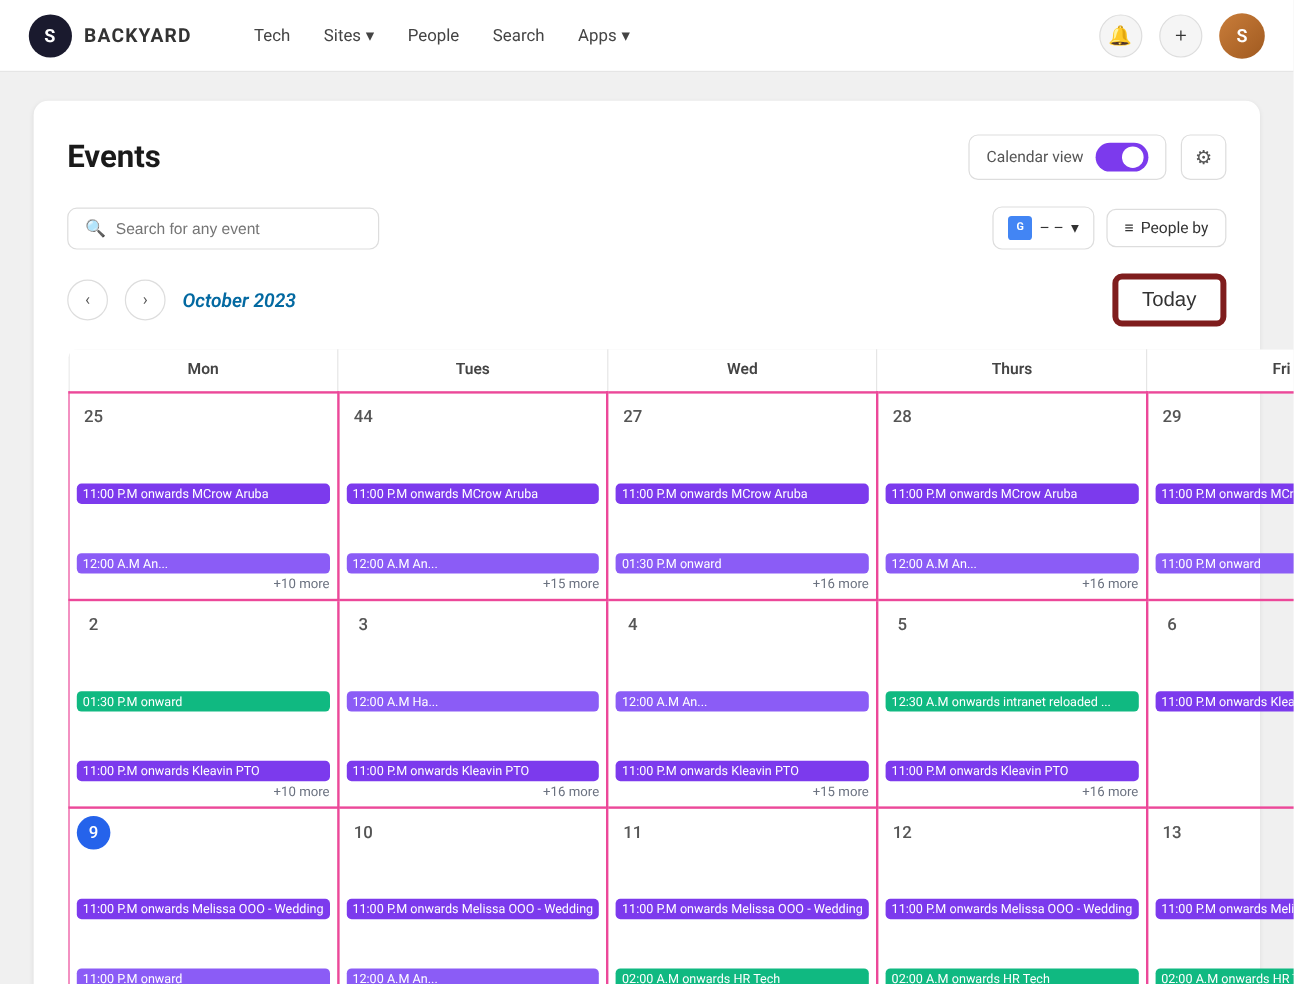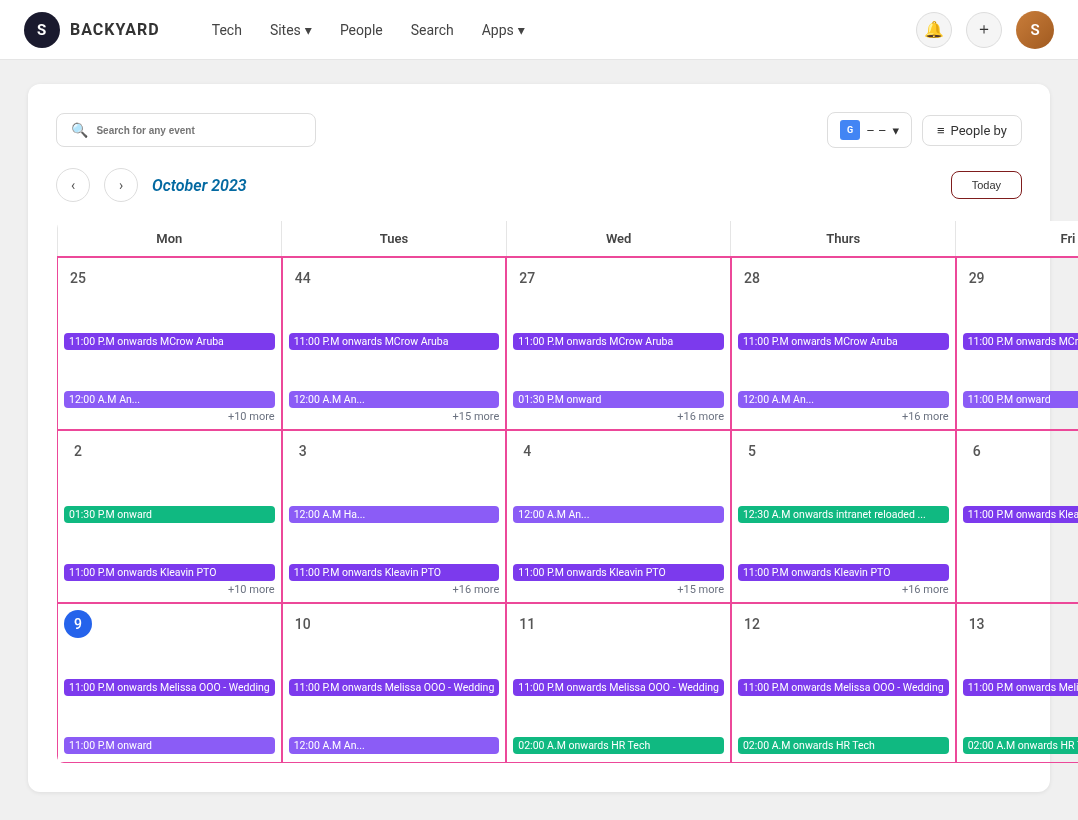--- a/index.html
+++ b/index.html
@@ -91,21 +91,21 @@
     }
 
     
     .toolbar { display: flex; align-items: center; justify-content: space-between; margin-bottom: 20px; }
     .search-box {
       display: flex; align-items: center; gap: 8px;
       border: 1px solid #ddd; border-radius: 8px;
       padding: 8px 14px; width: 260px; background: #fff;
     }
     .search-box input {
-      border: none; outline: none; font-size: 10px; color: #888; width: 100%; background: transparent; font-weight: bold;
+      border: none; outline: none; font-size: 13px; color: #888; width: 100%; background: transparent;
     }
     .search-icon { color: #aaa; font-size: 14px; }
     .toolbar-right { display: flex; align-items: center; gap: 10px; }
     .calendar-source-btn {
       display: flex; align-items: center; gap: 6px;
       border: 1px solid #ddd; border-radius: 8px;
       padding: 7px 12px; cursor: pointer; background: #fff; font-size: 13px;
     }
     .gcal-icon {
       width: 20px; height: 20px; background: #4285f4; border-radius: 3px;
@@ -122,22 +122,22 @@
     .calendar-nav {
       display: flex; align-items: center; gap: 14px; margin-bottom: 18px;
     }
     .nav-btn {
       width: 34px; height: 34px; border-radius: 50%; border: 1px solid #ddd;
       display: flex; align-items: center; justify-content: center;
       cursor: pointer; background: #fff; font-size: 14px; color: #555;
     }
     .month-label { font-size: 16px; font-weight: 600; color: #0369a1; flex: 1; font-style: italic; }
     .today-btn {
-      border: 1px solid #7f1d1d; border-radius: 8px;
-      padding: 7px 20px; cursor: pointer; background: #fff; font-size: 11px; color: #333;
+      border: 5px solid #7f1d1d; border-radius: 8px;
+      padding: 7px 20px; cursor: pointer; background: #fff; font-size: 17px; color: #333;
     }
 
     
     .cal-grid { width: 100%; border-collapse: collapse; border: 1px solid #e5e5e5; border-radius: 8px; overflow: hidden; }
     .cal-grid th {
       background: #fff; border: 1px solid #e5e5e5; padding: 10px 8px;
       font-weight: 600; font-size: 13px; color: #444; text-align: center;
     }
     .cal-grid td {
       border: 2px solid #ec4899; vertical-align: top;
@@ -191,20 +191,34 @@
     <div class="icon-btn">
       <span>＋</span>
     </div>
     <div class="avatar">S</div>
   </div>
 </nav>
 
 <div class="main-content">
   <div class="events-card">
 
+    <div class="events-header">
+      <h1 class="events-title">Events</h1>
+      <div class="events-controls">
+        <div class="calendar-view-toggle">
+          <span>Calendar view</span>
+          <div class="toggle-switch">
+            <div class="toggle-knob"></div>
+          </div>
+        </div>
+        <div class="settings-btn">
+          <span>⚙</span>
+        </div>
+      </div>
+    </div>
 
     <div class="toolbar">
       <div class="search-box">
         <span class="search-icon">🔍</span>
         <input type="text" placeholder="Search for any event" style="">
       </div>
       <div class="toolbar-right">
         <div class="calendar-source-btn">
           <div class="gcal-icon">G</div>
           <span>– –</span>

